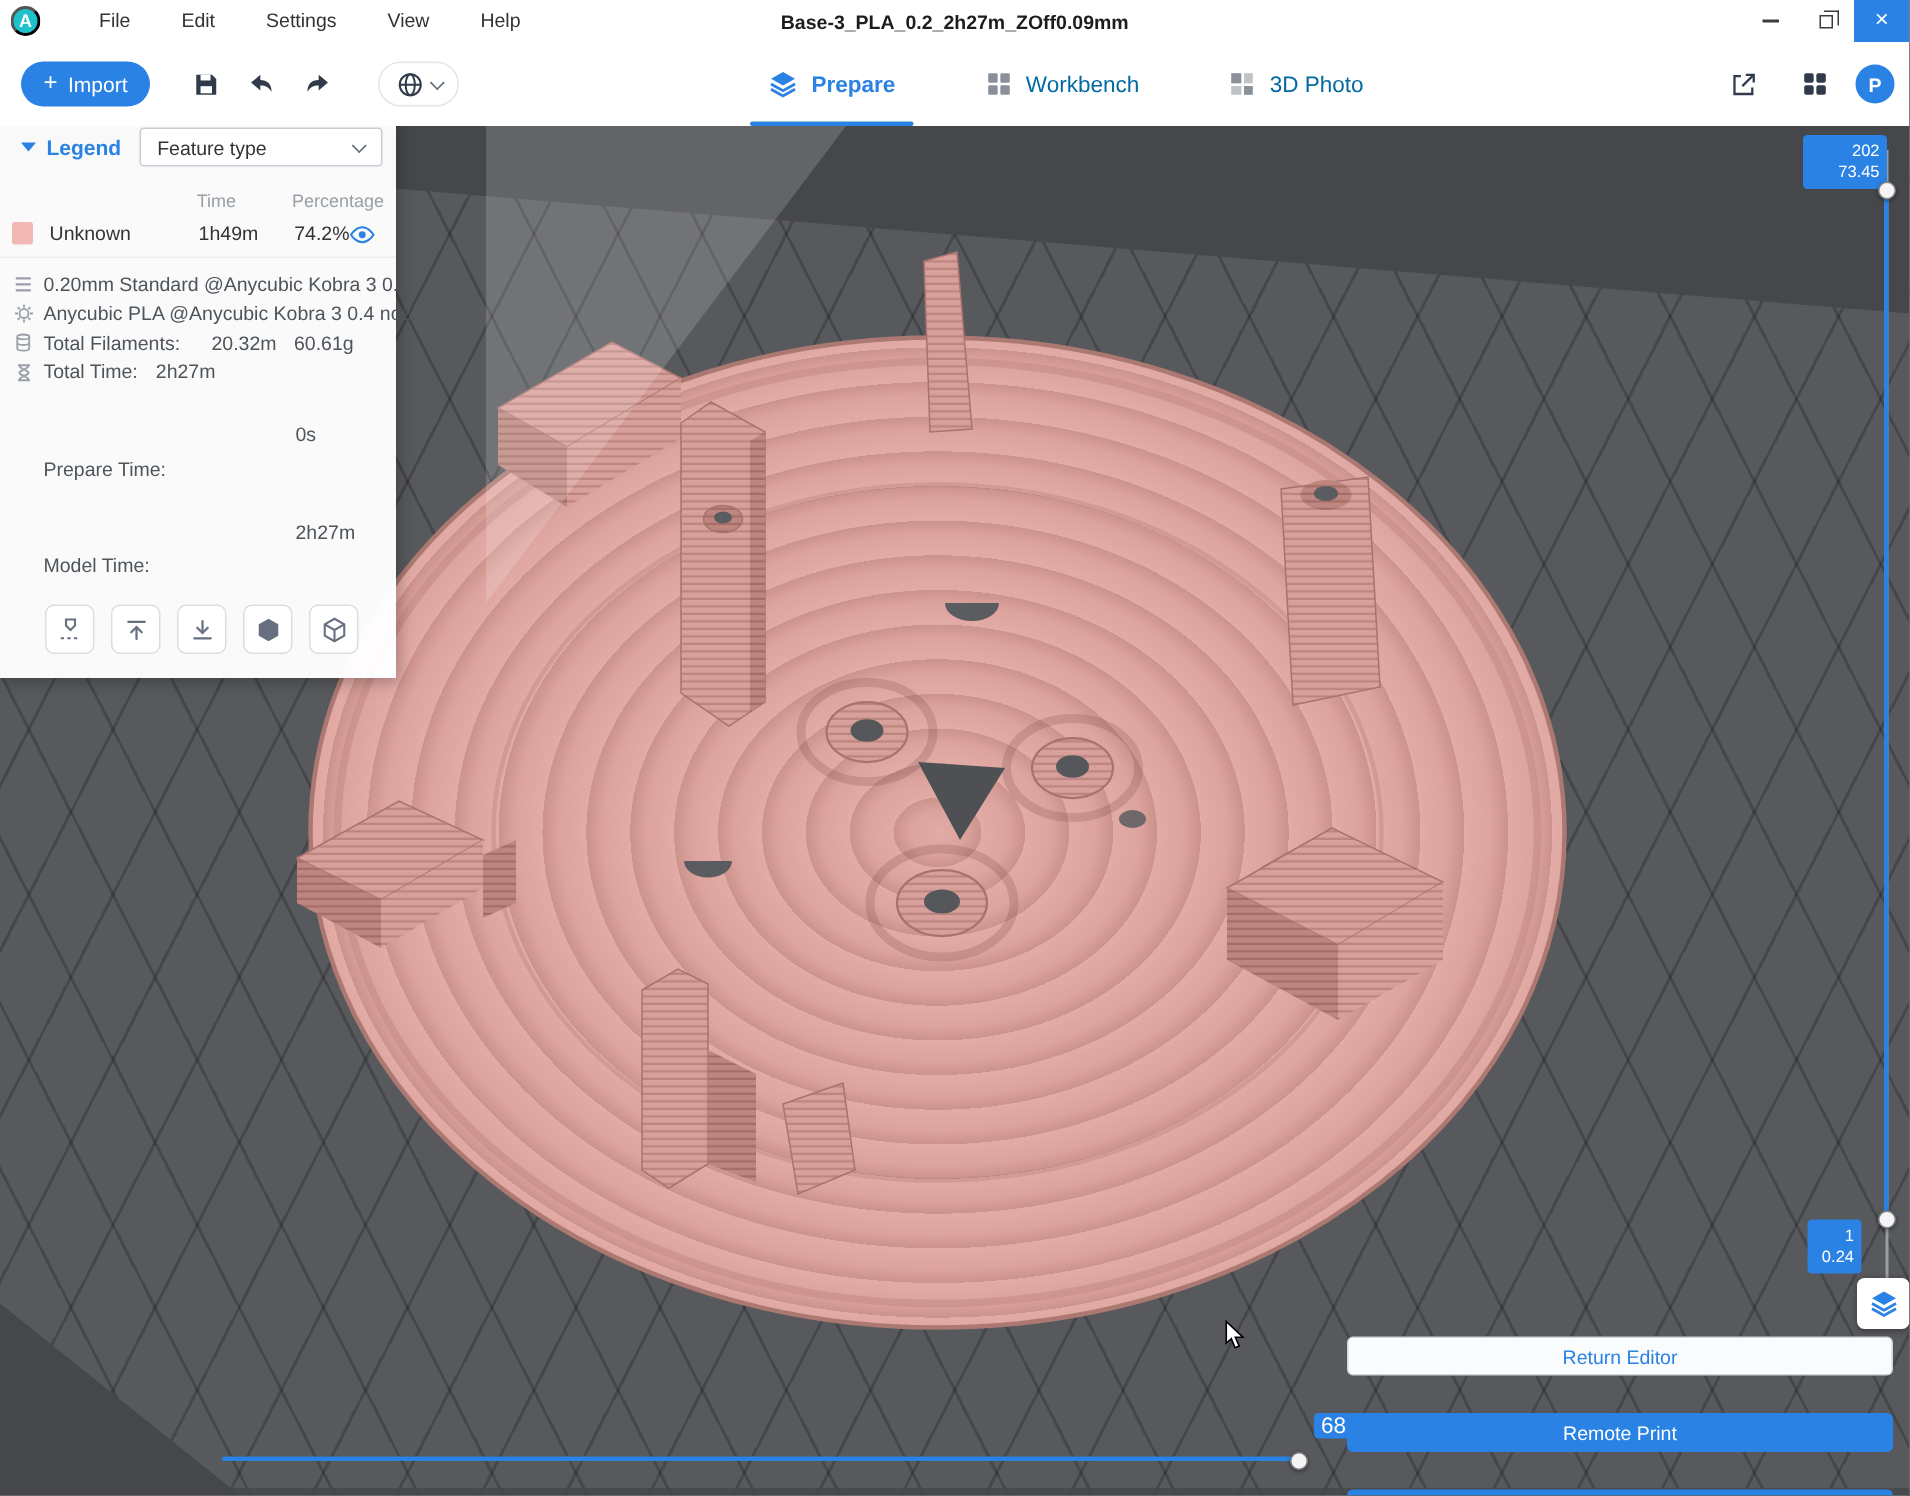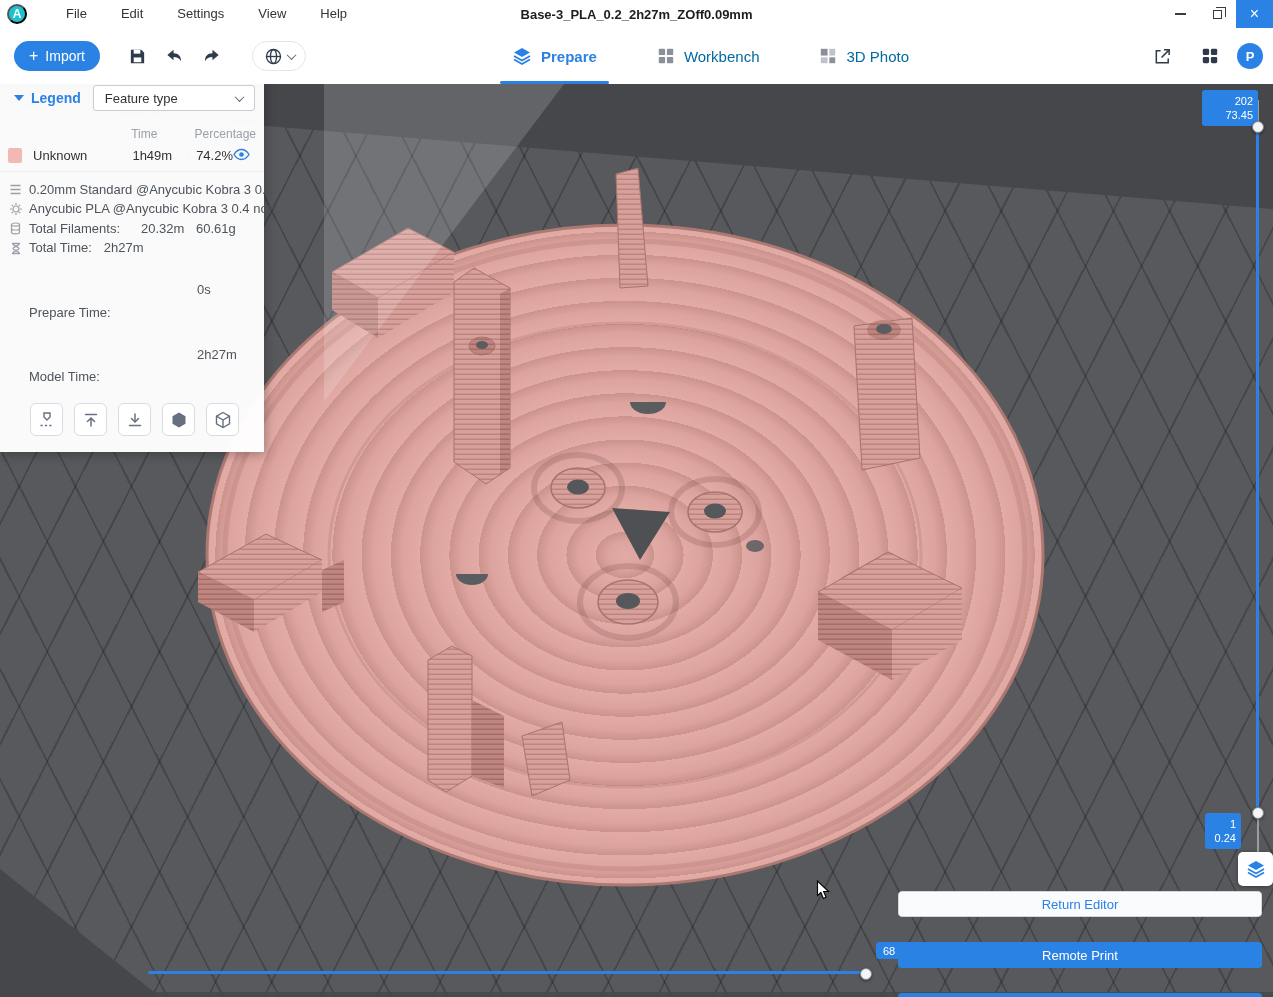--- a/index.html
+++ b/index.html
@@ -48,21 +48,21 @@
 
   
   .legend { position:absolute; left:0; top:76px; width:264px; background:rgba(255,255,255,0.97); z-index:30; box-shadow:2px 3px 10px rgba(0,0,0,0.25); padding-bottom:12px; }
   .legend-head { display:flex; align-items:center; padding:9px 9px 8px 14px; }
   .legend-toggle { display:flex; align-items:center; gap:7px; color:var(--accent,#2a82e4); font-size:14px; font-weight:bold; cursor:pointer; background:none; border:none; }
   .tri-down { width:0; height:0; border-left:5px solid transparent; border-right:5px solid transparent; border-top:6px solid var(--accent,#2a82e4); }
   .feature-select { margin-left:12px; flex:1; height:26px; border:1px solid #c8cdd5; border-radius:3px; font-size:13px; color:#333; display:flex; align-items:center; justify-content:space-between; padding:0 11px; cursor:pointer; background:#fff; }
   .legend-cols { display:flex; font-size:12px; color:#9aa0a8; padding:8px 8px 3px; }
   .col-spacer { width:132px; }
   .col-time { width:68px; }
-  .legend-row { display:flex; align-items:flex-start; padding:4px 8px 8px; font-size:13px; color:#333; border-bottom:1px solid #eceef1; }
+  .legend-row { display:flex; align-items:flex-end; padding:4px 8px 8px; font-size:13px; color:#333; border-bottom:1px solid #eceef1; }
   .swatch { width:15px; height:15px; border-radius:2px; margin-right:11px; background:#f2b9b4; }
   .lr-label { width:106px; }
   .lr-time { width:68px; }
   .lr-pct { flex:1; }
   .eye-btn { background:none; border:none; cursor:pointer; display:flex; align-items:center; margin-right:6px; }
   .info-block { padding:8px 0 2px; }
   .info-row { display:flex; align-items:center; padding:1.5px 8px; font-size:13px; color:#4d545b; line-height:16.5px; white-space:nowrap; }
   .info-icon { width:15px; height:15px; margin-right:6px; flex:none; display:flex; align-items:center; justify-content:center; }
   .info-row .no-icon-pad { width:21px; flex:none; }
   .fil-label { width:112px; }
@@ -74,21 +74,21 @@
 
   
   .v-track { position:absolute; left:1257px; top:100px; width:2px; height:758px; background:#9b9da0; z-index:20; }
   .v-range { position:absolute; left:1256px; top:127px; width:3px; height:686px; background:var(--accent,#2a82e4); z-index:20; }
   .handle { position:absolute; width:12px; height:12px; border-radius:50%; background:#f4f4f4; border:1px solid #808388; box-shadow:0 1px 3px rgba(0,0,0,.45); z-index:22; cursor:pointer; }
   .v-badge { position:absolute; background:var(--accent,#2a82e4); color:#fff; font-size:11px; line-height:14px; border-radius:3px; padding:4px 5px; text-align:right; z-index:21; }
   .layers-fab { position:absolute; left:1238px; top:852px; width:35px; height:34px; background:#fff; border:none; border-radius:5px; box-shadow:0 1px 4px rgba(0,0,0,.35); display:flex; align-items:center; justify-content:center; cursor:pointer; z-index:22; }
 
   
   .h-track { position:absolute; left:148px; top:971px; width:719px; height:3px; background:var(--accent,#2a82e4); border-radius:2px; z-index:20; }
-  .h-badge { position:absolute; left:876px; top:942px; width:26px; height:17px; background:var(--accent,#2a82e4); color:#fff; font-size:11px; border-radius:3px; display:flex; align-items:center; justify-content:center; z-index:21; }
+  .h-badge { position:absolute; left:876px; top:942px; width:26px; height:17px; background:var(--accent,#2a82e4); color:#fff; font-size:15px; border-radius:3px; display:flex; align-items:flex-start; justify-content:center; z-index:21; }
 
   
   .action-stack { position:absolute; left:898px; top:891px; width:364px; display:flex; flex-direction:column; gap:25px; z-index:25; }
   .btn-light { height:26px; border-radius:4px; background:#fafbfc; border:1px solid #cfd5db; color:var(--accent,#2a82e4); font-size:13px; cursor:pointer; box-shadow:inset 0 0 0 1px #fff; font-family:"Liberation Sans",sans-serif; }
   .btn-primary { position:relative; height:26px; border-radius:4px; background:var(--accent,#2a82e4); border:none; color:#fff; font-size:13px; cursor:pointer; font-family:"Liberation Sans",sans-serif; }
   .export-chev { position:absolute; right:14px; top:8px; width:8px; height:8px; border-right:1.8px solid #fff; border-bottom:1.8px solid #fff; transform:rotate(45deg); }
 </style>
 </head>
 <body>
 

